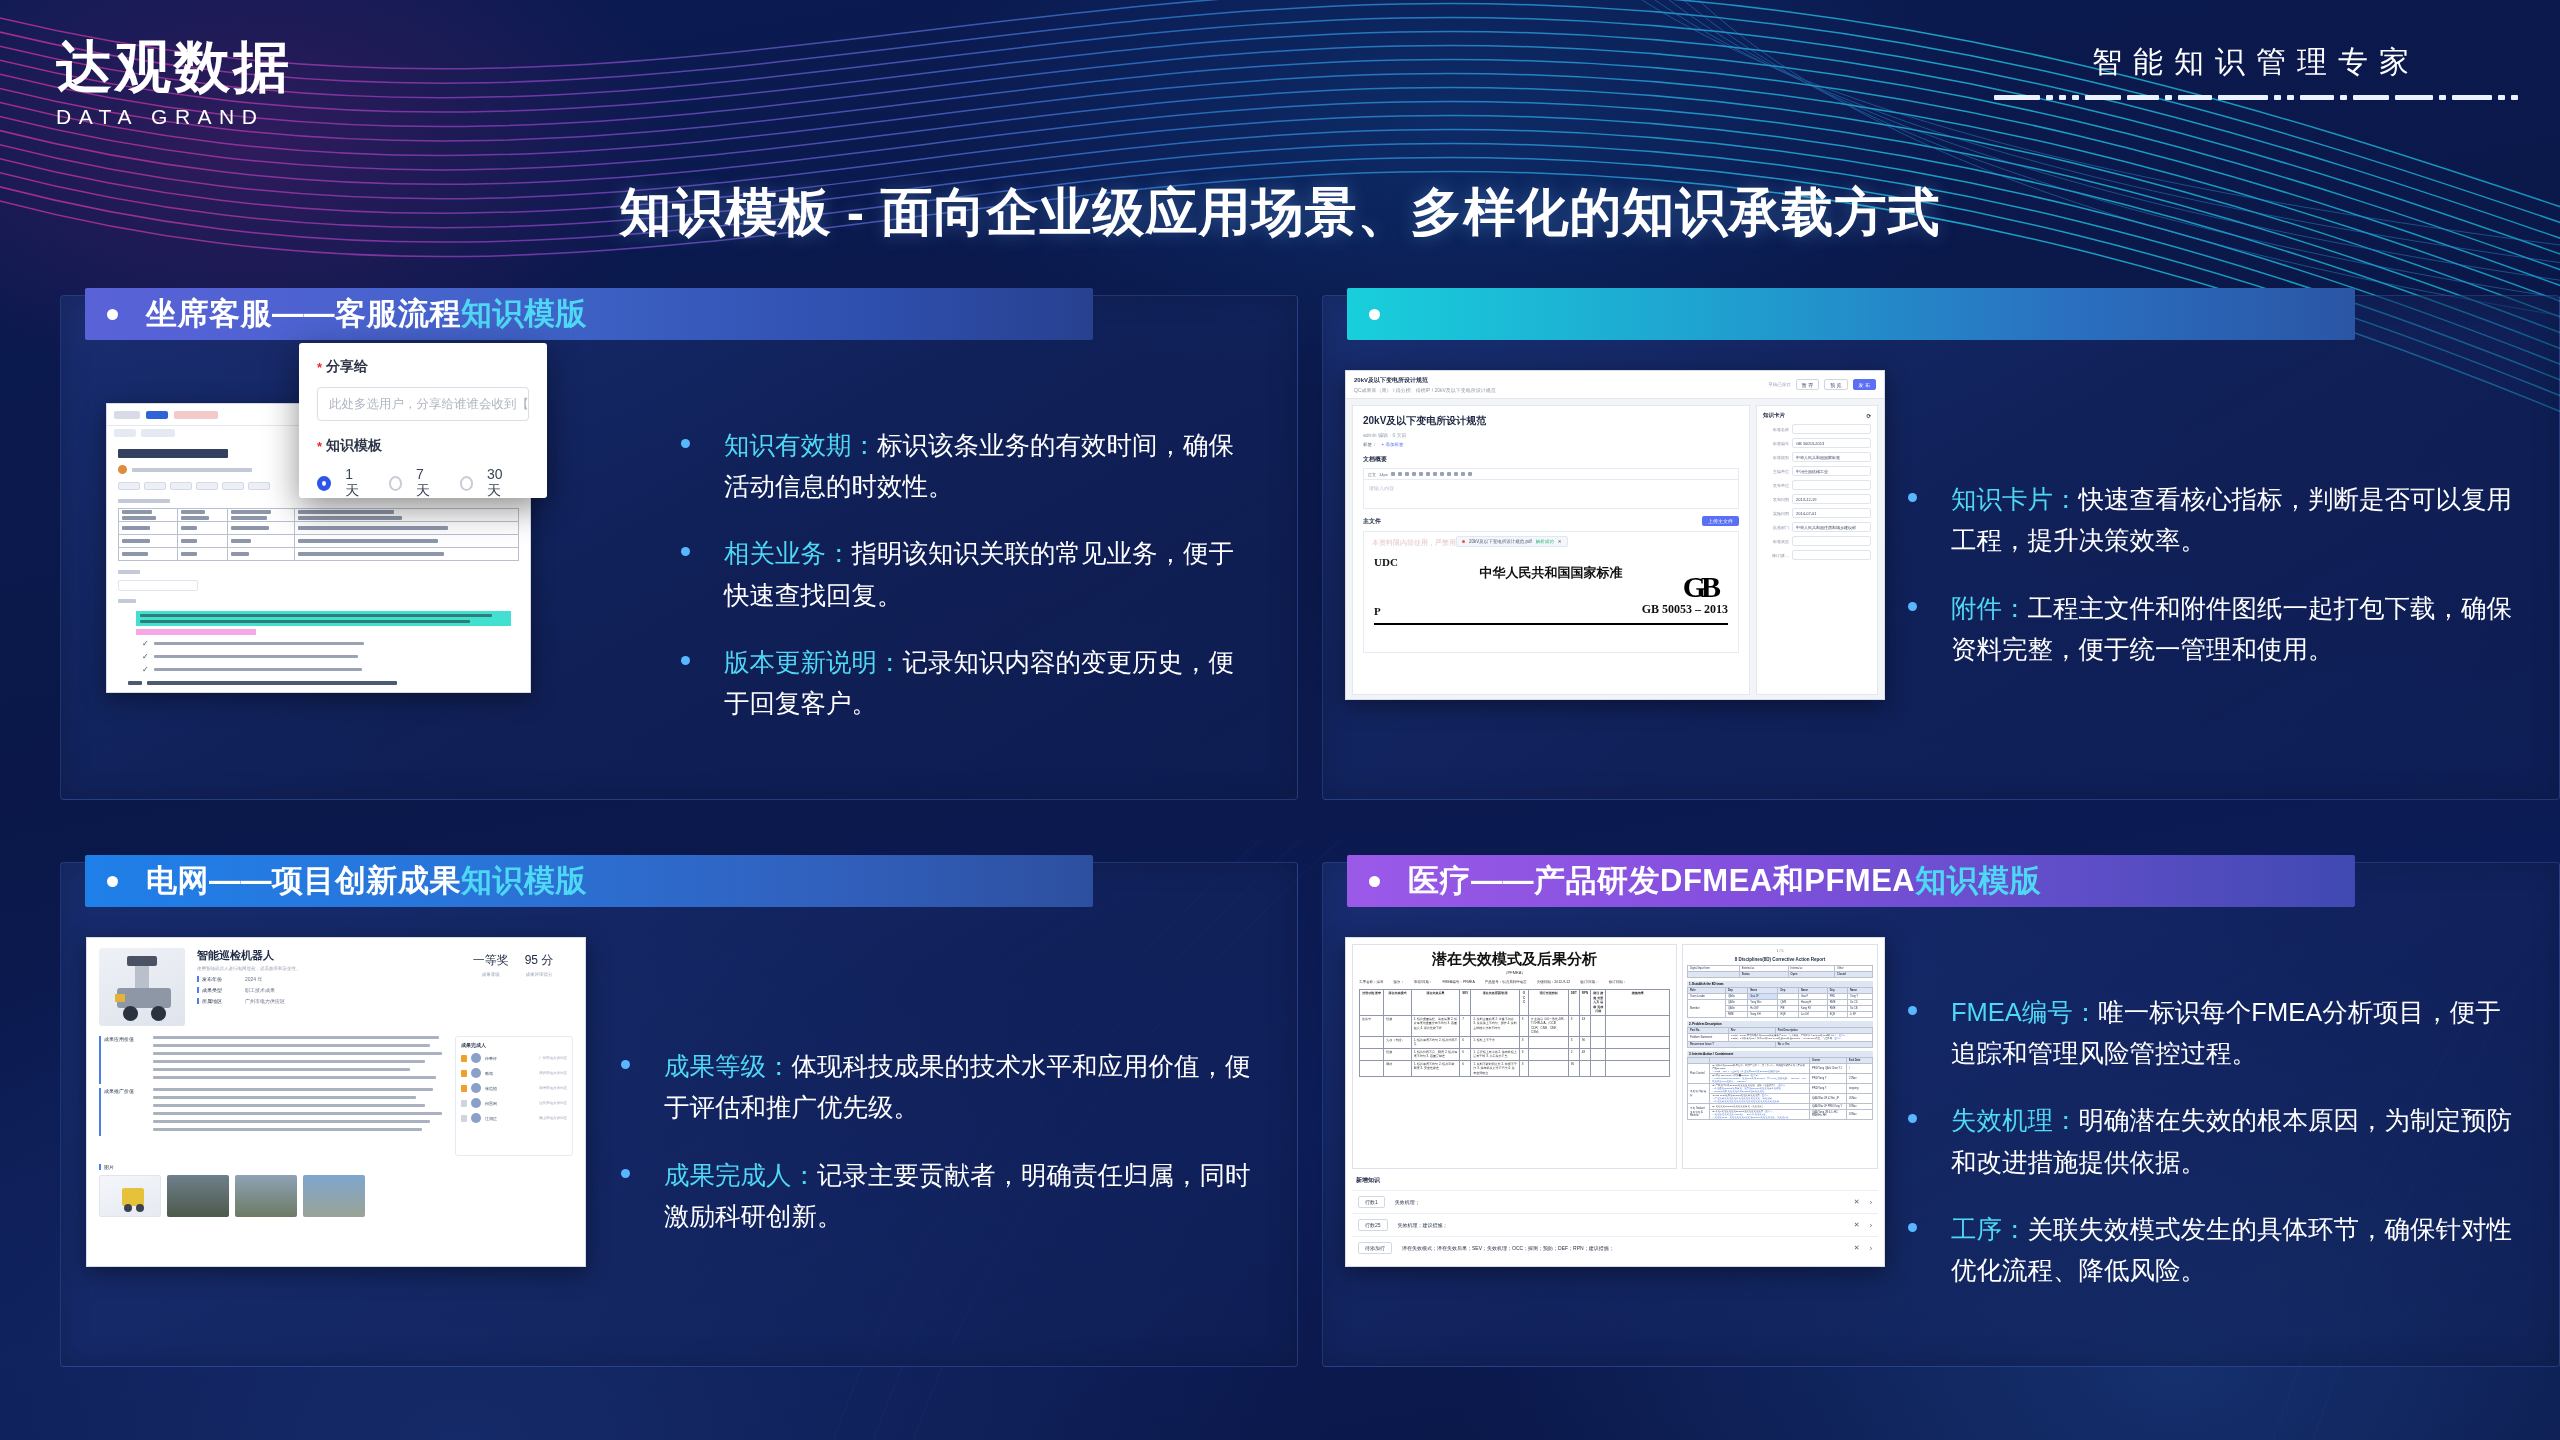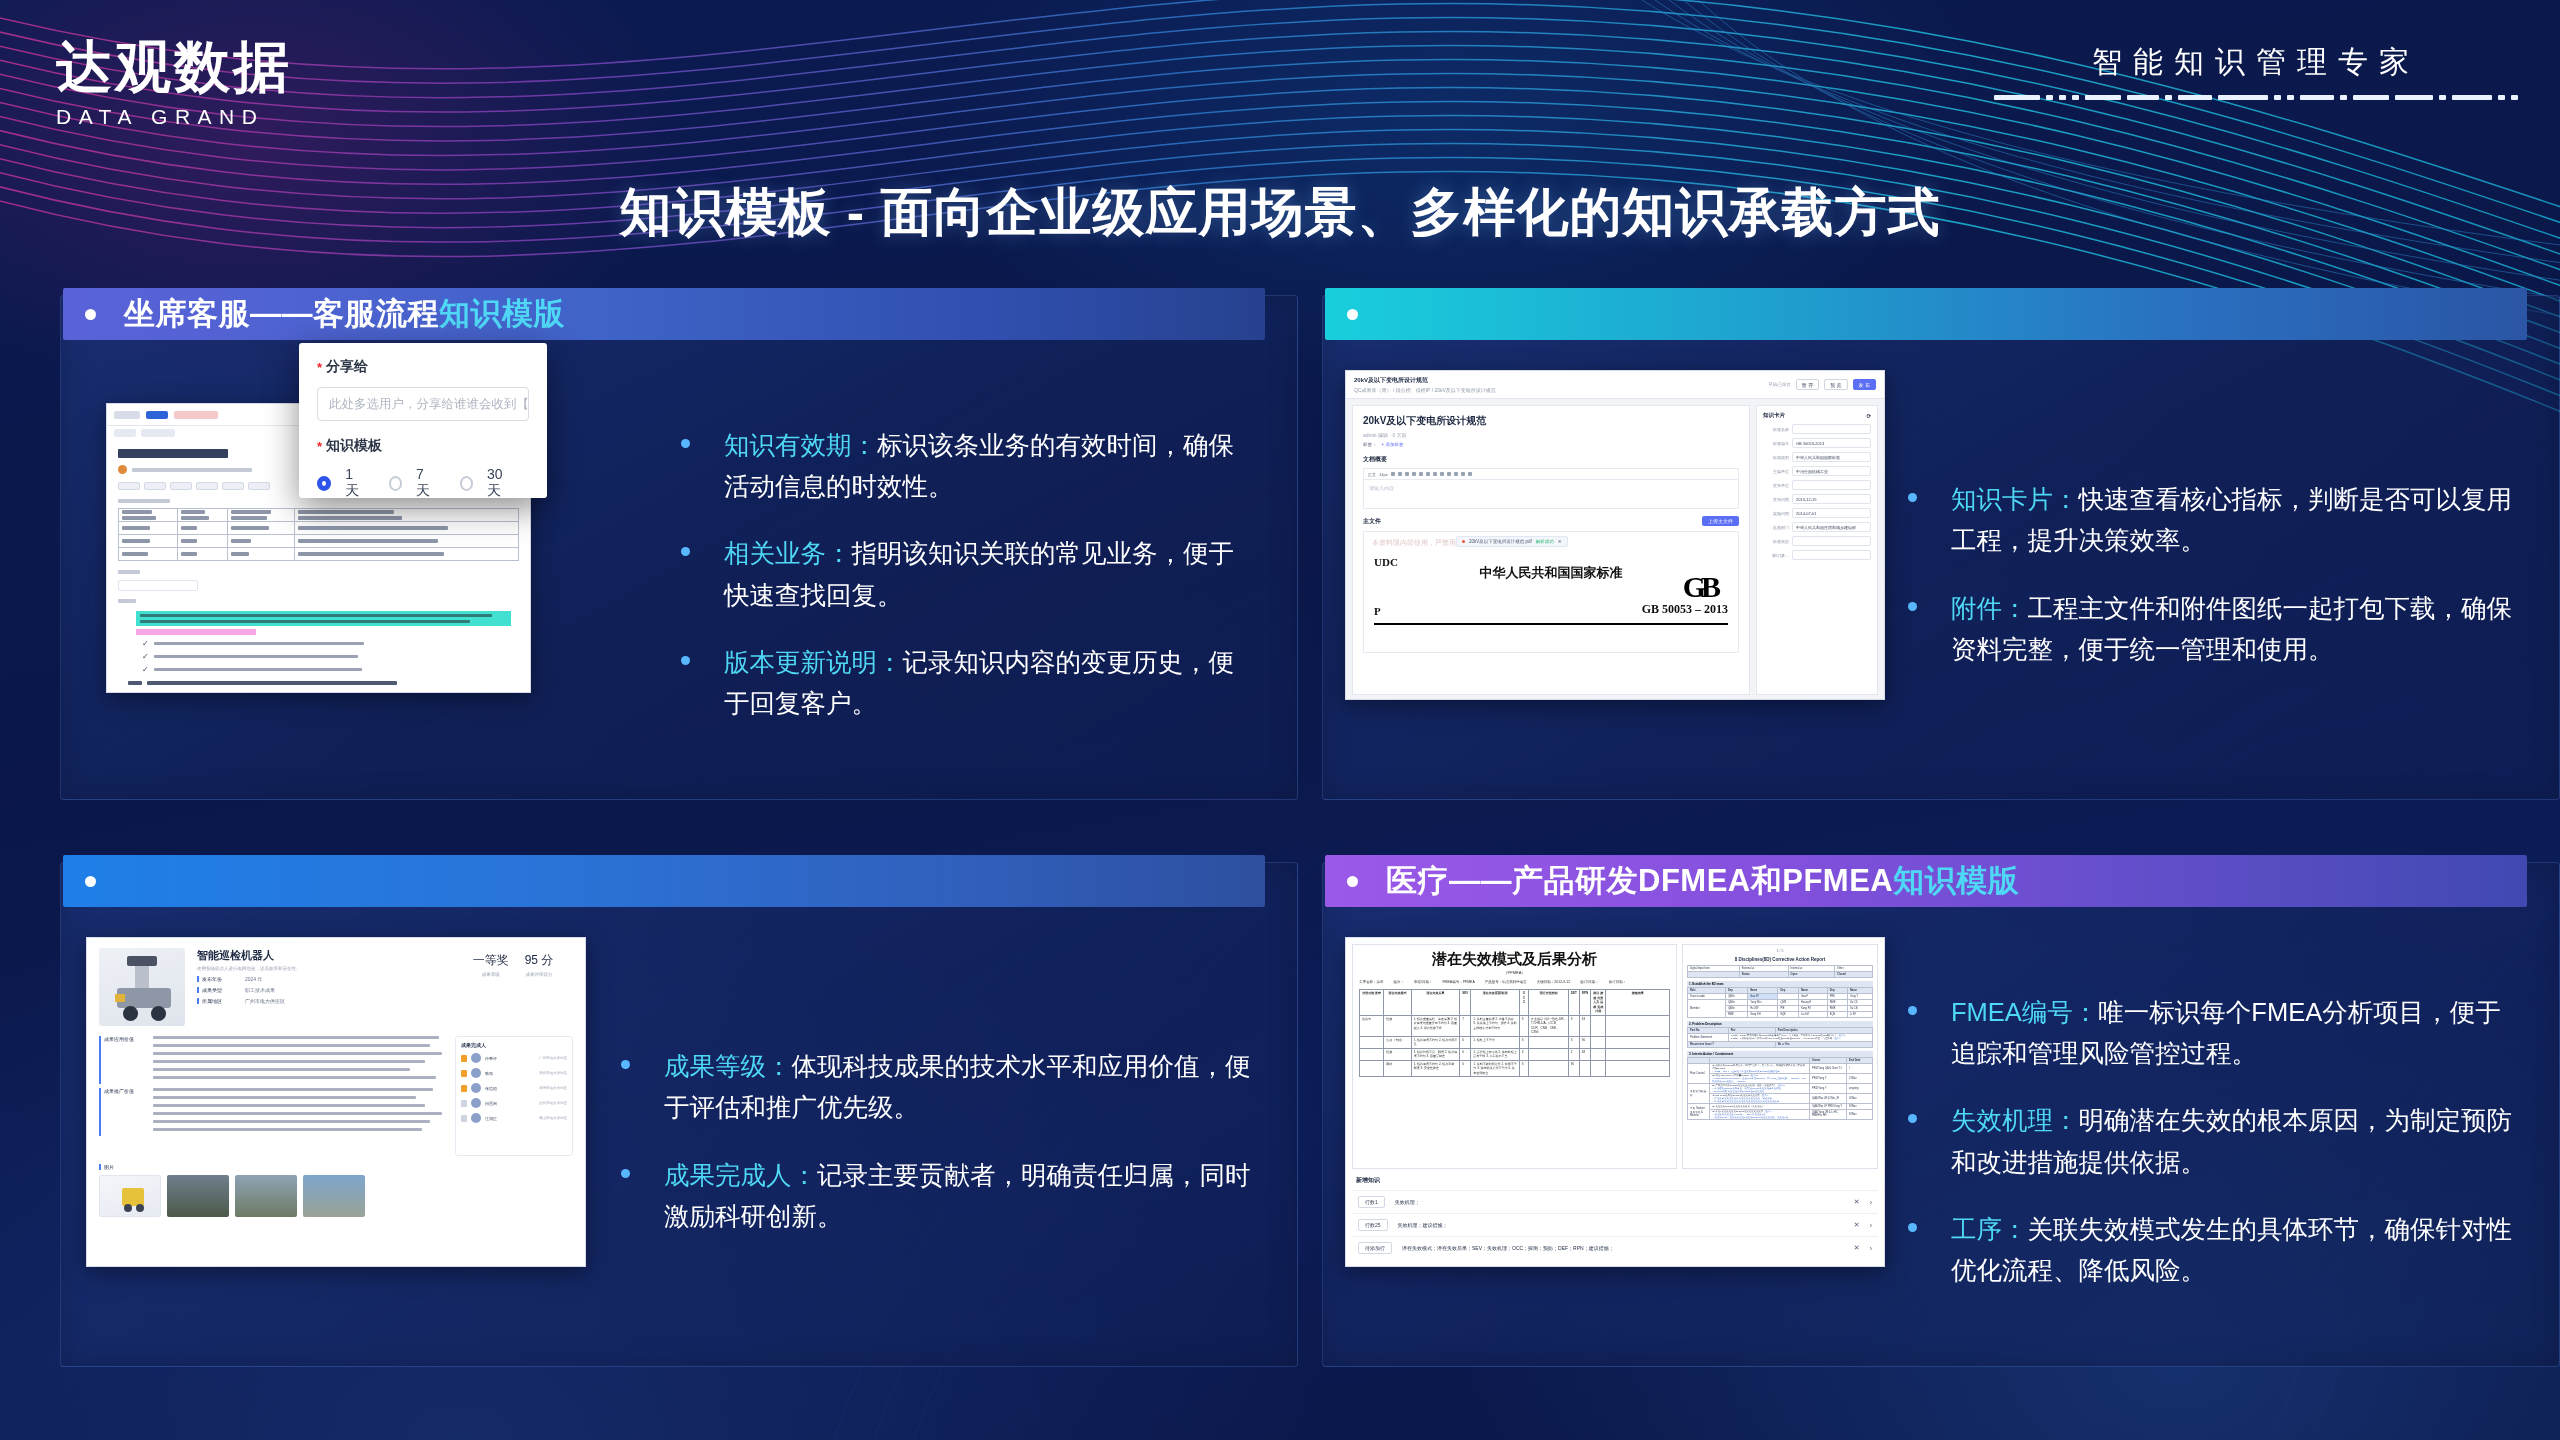--- a/index.html
+++ b/index.html
@@ -41,21 +41,21 @@
   .panel{ position:absolute; width:1238px; height:505px; border-radius:4px;
     background:linear-gradient(150deg, rgba(36,62,140,.55) 0%, rgba(22,40,100,.50) 55%, rgba(18,34,88,.45) 100%);
     border:1px solid rgba(96,140,225,.22);
     box-shadow:0 0 30px rgba(0,0,0,.18) inset;
   }
   #panel-1{ left:60px;  top:295px; }
   #panel-2{ left:1322px;top:295px; }
   #panel-3{ left:60px;  top:862px; }
   #panel-4{ left:1322px;top:862px; }
 
-  .panel-header{ position:absolute; left:2px; top:-8px; height:52px; width:1202px;
+  .panel-header{ position:absolute; left:24px; top:-8px; height:52px; width:1008px;
     display:flex; align-items:center; padding-left:22px; border-radius:2px; }
   .hdr-bullet{ width:11px; height:11px; border-radius:50%; background:#ffffff; flex:none; margin-right:28px; }
   .hdr-text{ font-size:31px; font-weight:700; color:#fff; white-space:nowrap; letter-spacing:.5px; }
   .hdr-text .hl{ color:#4fd8f5; }
   #hdr-1{ background:linear-gradient(90deg,#5a62d8 0%,#3f63c8 45%,#2f4fae 78%,#27418f 100%); }
   #hdr-2{ background:linear-gradient(90deg,#19cfdc 0%,#1f9fcf 38%,#2a6fc0 72%,#2b55a5 100%); }
   #hdr-3{ background:linear-gradient(90deg,#1f7fe8 0%,#2a74d8 40%,#3160bd 74%,#2d4f9f 100%); }
   #hdr-4{ background:linear-gradient(90deg,#9b59e8 0%,#8350dd 38%,#5f4ec8 72%,#4049b2 100%); }
 
   .panel-body{ position:absolute; left:0; top:52px; width:100%; height:453px; display:flex; }
@@ -581,20 +581,21 @@
           <span class="bullet-dot"></span>
         <span class="bullet-text"><span class="key">附件：</span><span>工程主文件和附件图纸一起打包下载，确保资料完整，便于统一管理和使用。</span></span>
         </div>
     </div>
   </div>
 </div>
 
 <div class="panel" id="panel-3">
   <div class="panel-header" id="hdr-3">
     <span class="hdr-bullet"></span>
+    <span class="hdr-text"><span>电网——项目创新成果</span><span class="hl">知识模版</span></span>
   </div>
   <div class="panel-body">
     <div class="shot-wrap" style="width:560px">
       <div class="shot" id="p3-app">
         <div id="p3-hero">
           <div id="p3-robot">
             <div style="position:absolute;left:28px;top:8px;width:30px;height:10px;background:#4a5264;border-radius:2px"></div>
             <div style="position:absolute;left:36px;top:18px;width:14px;height:22px;background:#b9c0cc"></div>
             <div style="position:absolute;left:18px;top:40px;width:54px;height:20px;background:#8e97a6;border-radius:3px"></div>
             <div style="position:absolute;left:16px;top:46px;width:10px;height:8px;background:#e2b23a"></div>

